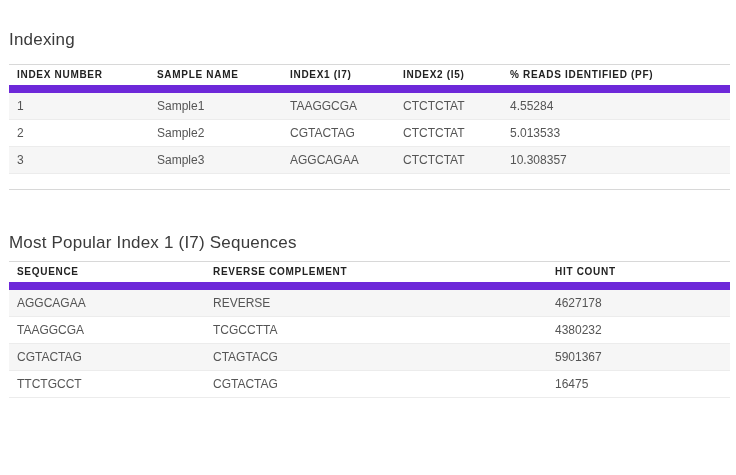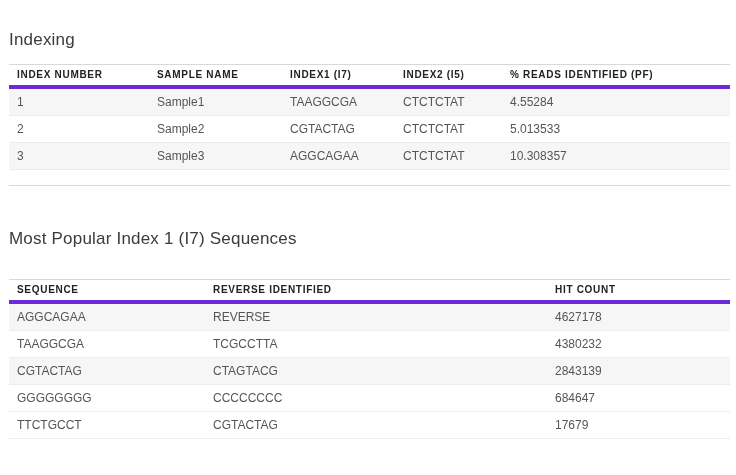--- a/index.html
+++ b/index.html
@@ -21,36 +21,36 @@
   .section-title {
     font-size: 17px;
     font-weight: 400;
     color: #3b3b3b;
     line-height: 20px;
     letter-spacing: 0.2px;
     margin: 0 0 14px 0;
   }
   .section-title.second {
     margin-top: 43px;
-    margin-bottom: 30px;
+    margin-bottom: 8px;
   }
   table.data-table {
     width: 100%;
     border-collapse: collapse;
     table-layout: fixed;
   }
   table.data-table th {
     text-align: left;
     font-size: 10px;
     font-weight: 700;
     color: #222222;
     letter-spacing: 0.7px;
     padding: 4px 8px 5px 8px;
     border-top: 1px solid #d8d8d8;
-    border-bottom: 4px solid #6d28d9;
+    border-bottom: 8px solid #6d28d9;
     white-space: nowrap;
     overflow: hidden;
   }
   table.data-table td {
     font-size: 12px;
     color: #555555;
     padding: 0 8px;
     height: 26px;
     border-bottom: 1px solid #ececec;
     white-space: nowrap;
@@ -131,46 +131,41 @@
 
   <table class="data-table">
     <colgroup>
       <col class="col-sq-1">
         <col class="col-sq-2">
         <col class="col-sq-3">
     </colgroup>
     <thead>
       <tr>
         <th>SEQUENCE</th>
-        <th>REVERSE IDENTIFIED</th>
+        <th>REVERSE COMPLEMENT</th>
         <th>HIT COUNT</th>
       </tr>
     </thead>
     <tbody>
       <tr class="striped">
         <td>AGGCAGAA</td>
         <td>REVERSE</td>
         <td>4627178</td>
       </tr>
       <tr>
         <td>TAAGGCGA</td>
         <td>TCGCCTTA</td>
         <td>4380232</td>
       </tr>
       <tr class="striped">
         <td>CGTACTAG</td>
         <td>CTAGTACG</td>
-        <td>2843139</td>
-      </tr>
-      <tr>
-        <td>GGGGGGGG</td>
-        <td>CCCCCCCC</td>
-        <td>684647</td>
+        <td>5901367</td>
       </tr>
       <tr>
         <td>TTCTGCCT</td>
         <td>CGTACTAG</td>
-        <td>17679</td>
+        <td>16475</td>
       </tr>
     </tbody>
   </table>
 
 </div>
 
 </body></html>

